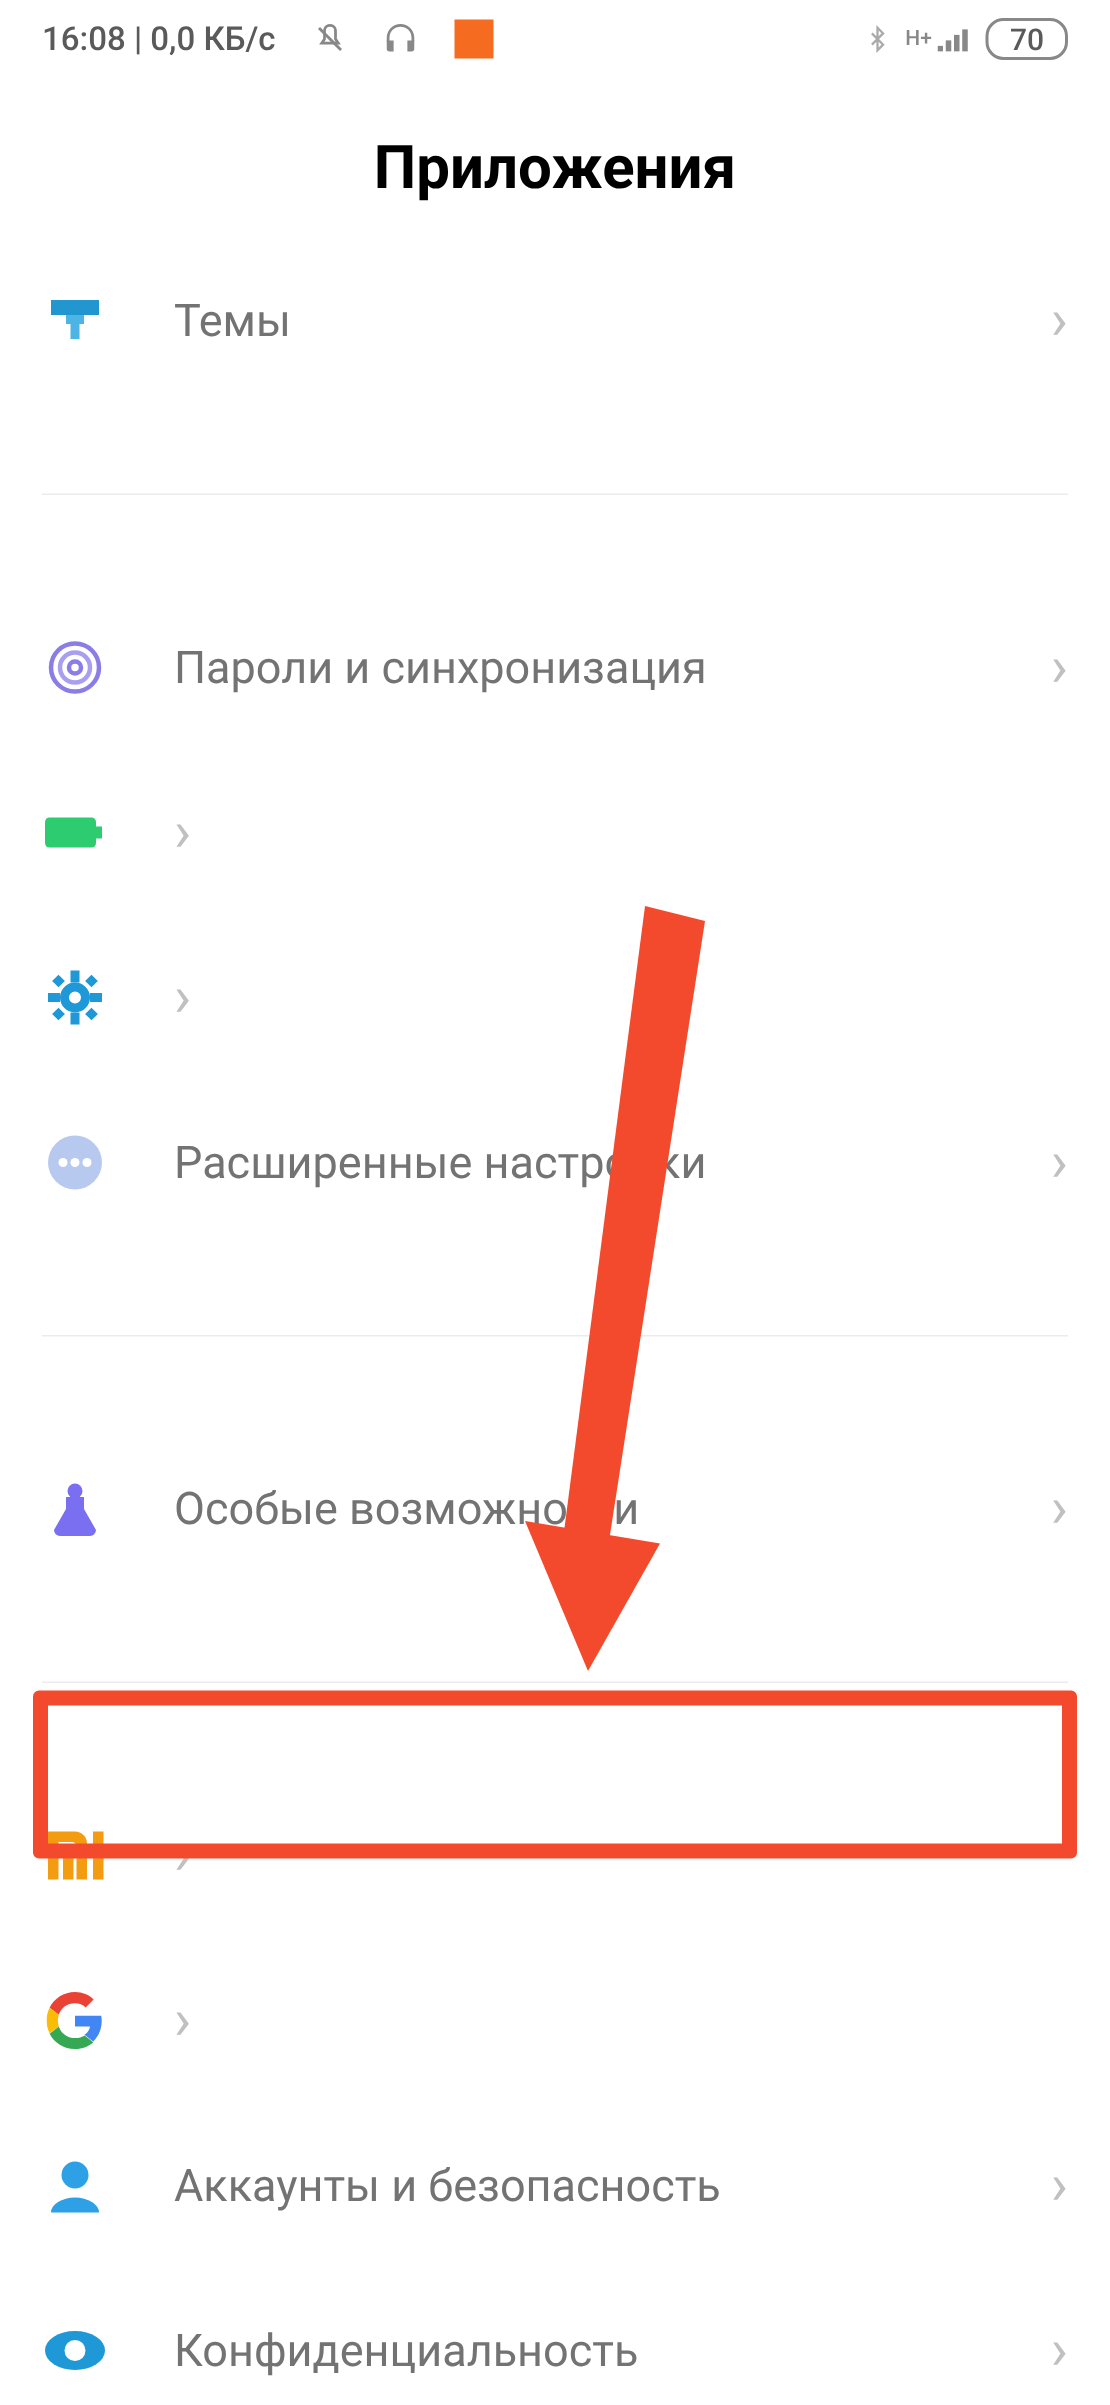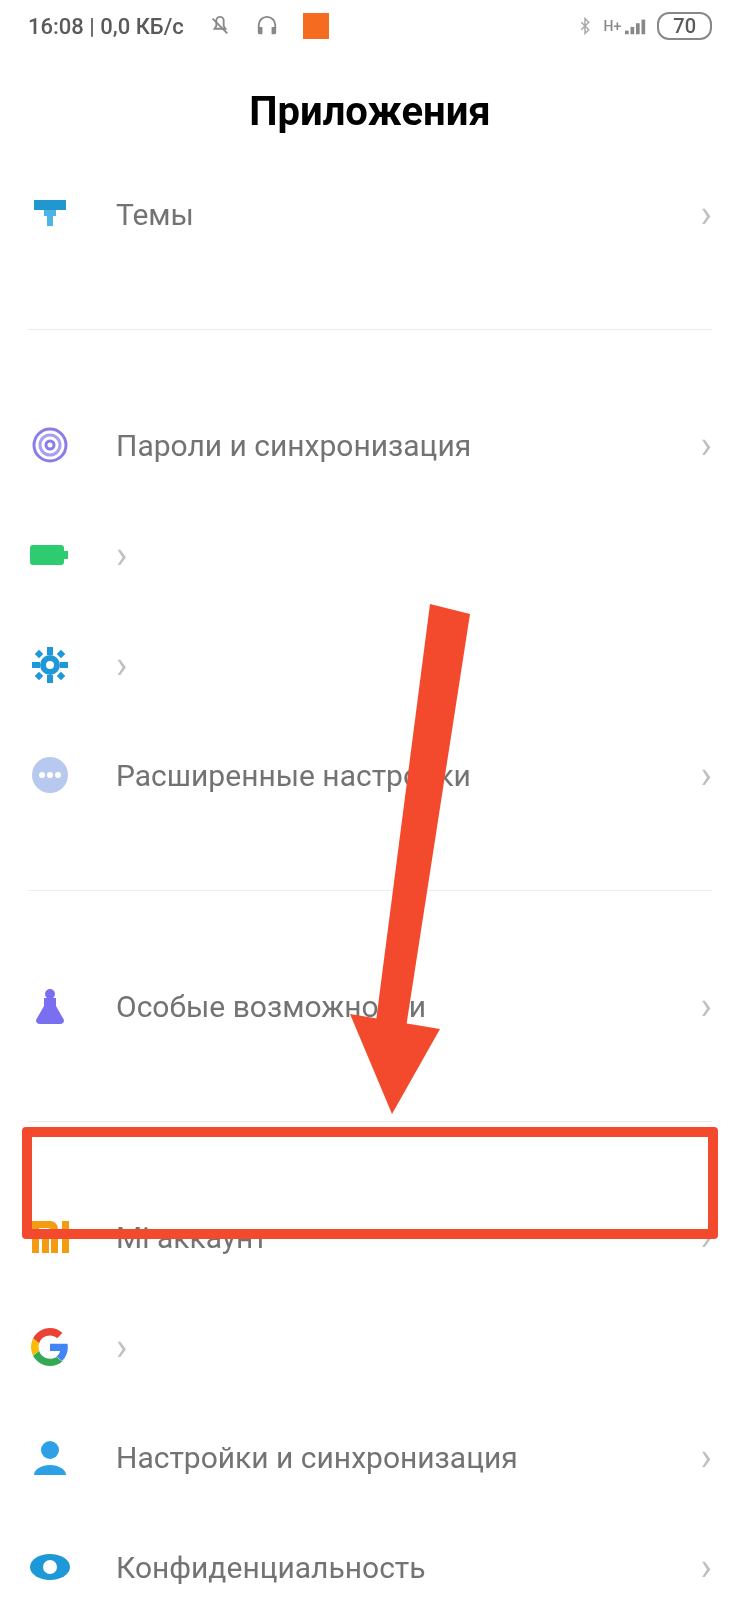--- a/index.html
+++ b/index.html
@@ -229,21 +229,20 @@
   <div class="section-gap"></div>
   <div class="section-divider"></div>
   <div class="section-gap"></div>
 
   <div class="item">
     <div class="item-icon">
       <svg width="40" height="36" viewBox="0 0 40 36">
           <path d="M2 2 h18 a8 8 0 018 8 v24 h-7 V12 a3 3 0 00-3-3 H9 v25 H2 z M32 2 h7 v32 h-7 z M12 14 h7 v20 h-7 z" fill="#f39c12"></path>
         </svg>
     </div>
-    <div class="item-label">Mi аккаунт</div>
     <div class="chevron">›</div>
   </div>
 
   <div class="item">
     <div class="item-icon">
       <svg width="38" height="38" viewBox="0 0 48 48">
           <path fill="#EA4335" d="M24 9.5c3.5 0 6.6 1.2 9 3.5l6.7-6.7C35.8 2.4 30.3 0 24 0 14.6 0 6.5 5.4 2.6 13.2l7.8 6C12.3 13.2 17.6 9.5 24 9.5z"></path>
           <path fill="#4285F4" d="M46.5 24.5c0-1.6-.1-3.1-.4-4.5H24v9h12.7c-.6 2.9-2.2 5.4-4.7 7l7.3 5.7C43.7 37.4 46.5 31.5 46.5 24.5z"></path>
           <path fill="#FBBC05" d="M10.4 28.8c-.5-1.5-.8-3.1-.8-4.8s.3-3.3.8-4.8l-7.8-6C1 16.7 0 20.2 0 24s1 7.3 2.6 10.8l7.8-6z"></path>
           <path fill="#34A853" d="M24 48c6.3 0 11.6-2.1 15.4-5.7l-7.3-5.7c-2 1.4-4.7 2.2-8.1 2.2-6.4 0-11.7-3.7-13.6-9.7l-7.8 6C6.5 42.6 14.6 48 24 48z"></path>
@@ -252,21 +251,21 @@
     <div class="chevron">›</div>
   </div>
 
   <div class="item">
     <div class="item-icon">
       <svg width="40" height="40" viewBox="0 0 40 40">
           <circle cx="20" cy="13" r="9" fill="#2ea0e6"></circle>
           <path d="M4 38 a16 10 0 0132 0 z" fill="#2ea0e6"></path>
         </svg>
     </div>
-    <div class="item-label">Настройки и синхронизация</div>
+    <div class="item-label">Аккаунты и безопасность</div>
     <div class="chevron">›</div>
   </div>
 
   <div class="item">
     <div class="item-icon">
       <svg width="44" height="30" viewBox="0 0 44 30">
           <ellipse cx="22" cy="15" rx="20" ry="13" fill="#1e98d6"></ellipse>
           <circle cx="22" cy="15" r="7" fill="#fff"></circle>
         </svg>
     </div>

